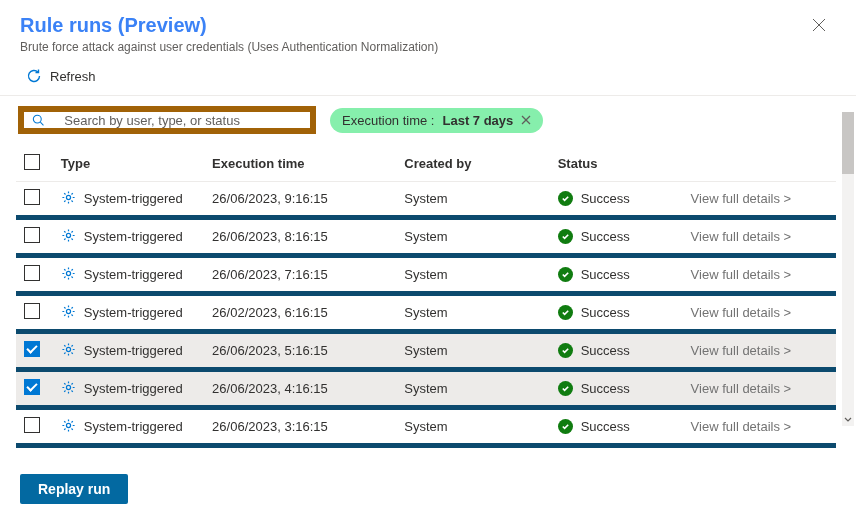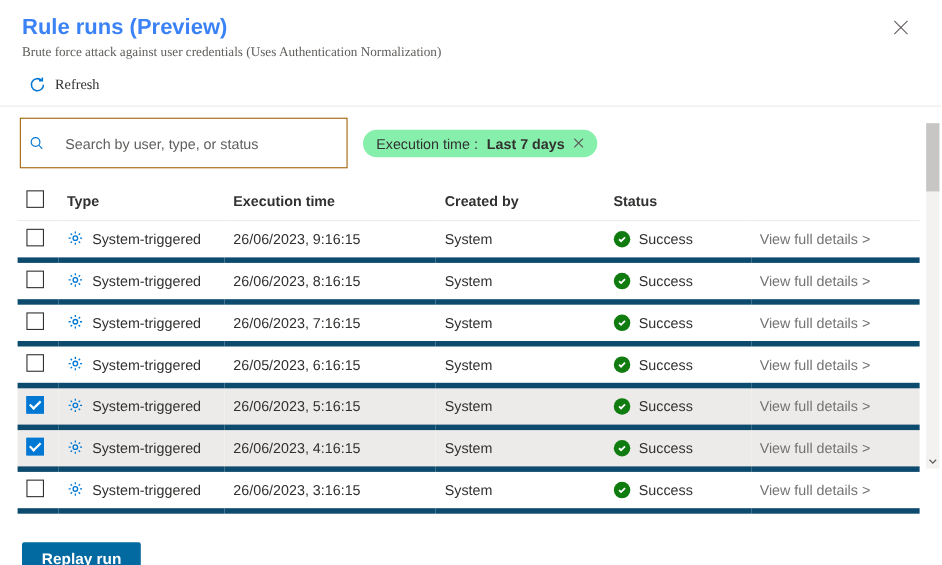--- a/index.html
+++ b/index.html
@@ -19,55 +19,53 @@
     }
     .title {
       font-size: 20px;
       font-weight: 600;
       color: #3b82f6;
     }
     .subtitle {
       font-size: 12px;
       color: #605e5c;
       margin-top: 3px;
-      font-family: Liberation Serif, serif;
     }
     .close-btn {
       position: absolute;
       top: 18px;
       right: 30px;
       cursor: pointer;
       color: #605e5c;
     }
     .toolbar {
       padding: 6px 20px 8px 26px;
       border-bottom: 1px solid #edebe9;
     }
     .refresh {
       display: inline-flex;
       align-items: center;
       gap: 8px;
       cursor: pointer;
       font-size: 13px;
       color: #323130;
-      font-family: Liberation Serif, serif;
     }
     .refresh svg { color: #0078d4; }
     .filterbar {
       padding: 10px 18px 8px 18px;
       display: flex;
       align-items: center;
       gap: 14px;
     }
     .search {
       display: flex;
       align-items: center;
-      border: 1px solid #a16207;
+      border: 6px solid #a16207;
       width: 298px;
-      height: 46px;
+      height: 28px;
       padding: 0 8px;
       gap: 20px;
     }
     .search input {
       border: none;
       outline: none;
       font-size: 13px;
       width: 100%;
       color: #323130;
     }
@@ -349,21 +347,21 @@
             <div class="type-cell">
               <span><svg width="15" height="15" viewBox="0 0 16 16">
                   <g fill="none" stroke="#0078d4" stroke-width="1.3">
                     <circle cx="8" cy="8" r="2.2"></circle>
                     <path d="M8 1.5v2M8 12.5v2M14.5 8h-2M3.5 8h-2M12.6 3.4l-1.4 1.4M4.8 11.2l-1.4 1.4M12.6 12.6l-1.4-1.4M4.8 4.8 3.4 3.4"></path>
                   </g>
                 </svg></span>
               <span>System-triggered</span>
             </div>
           </td>
-          <td class="col-time">26/05/2023, 6:16:15</td>
+          <td class="col-time">26/02/2023, 6:16:15</td>
           <td class="col-created">System</td>
           <td class="col-status">
             <div class="status-cell">
               <span class="success-dot">
                 <svg width="9" height="9" viewBox="0 0 10 10">
                   <path d="M2 5 L4 7 L8 3" fill="none" stroke="#fff" stroke-width="1.8"></path>
                 </svg>
               </span>
               <span>Success</span>
             </div>

